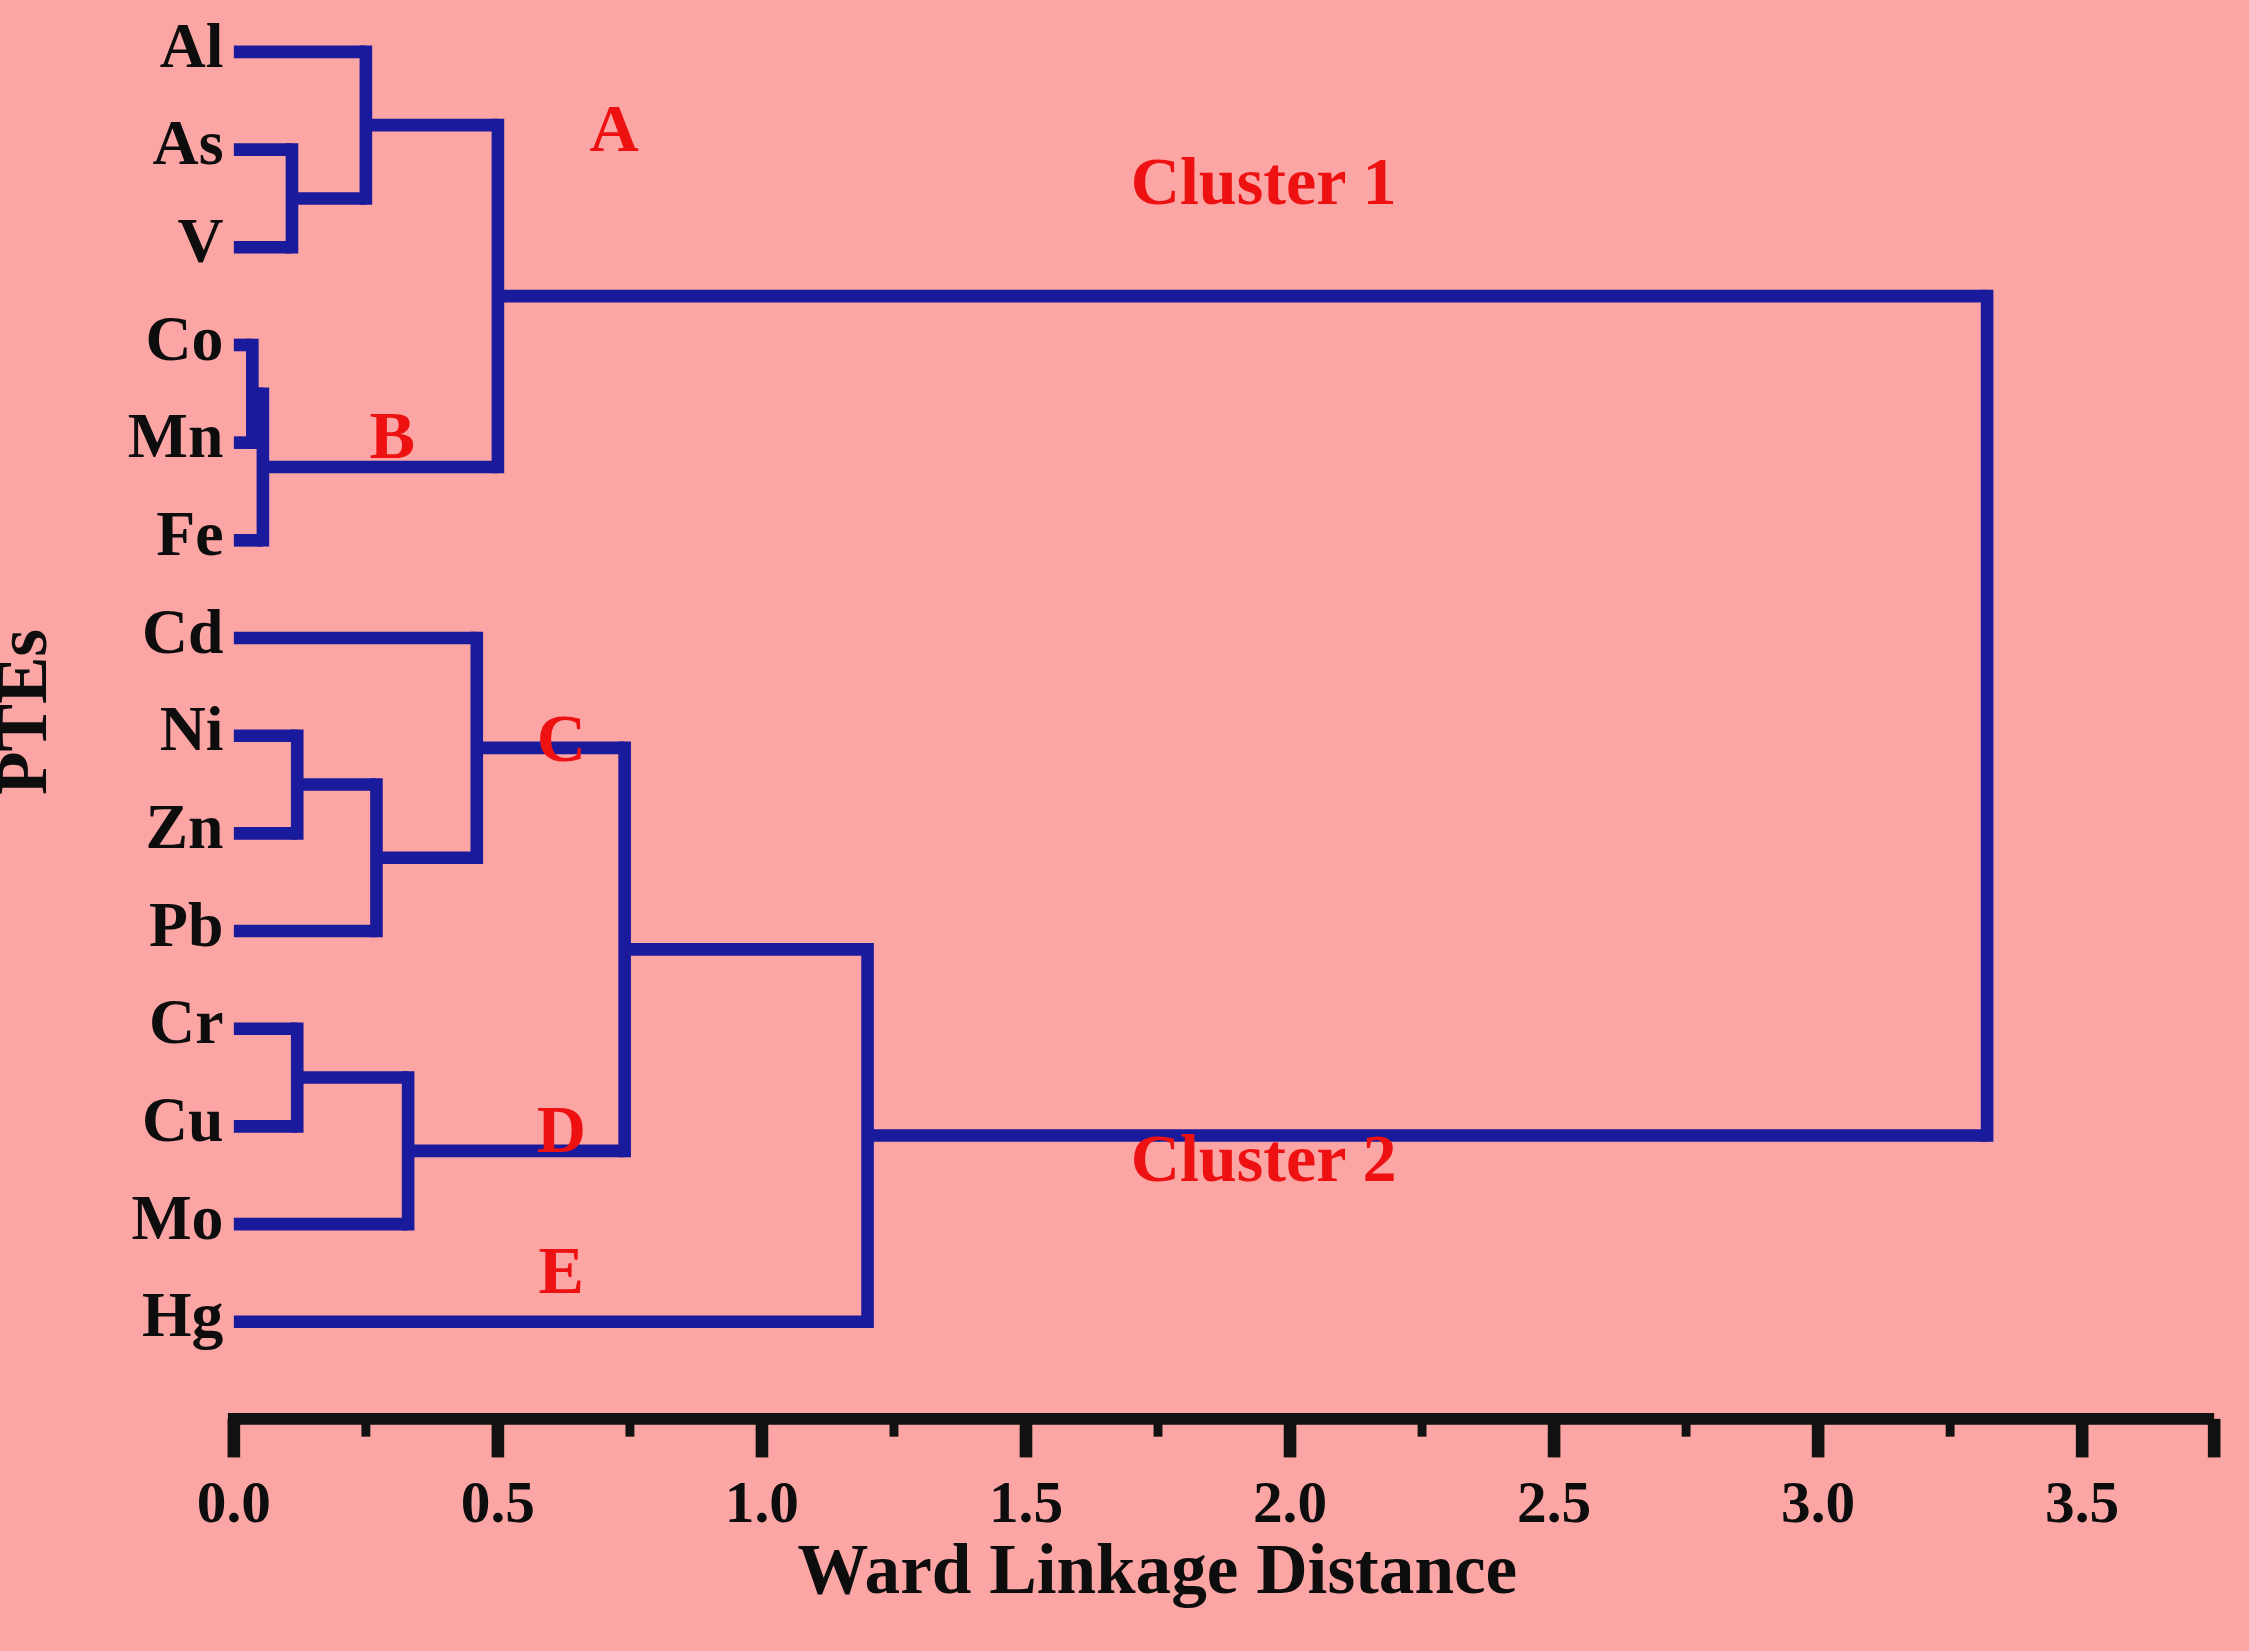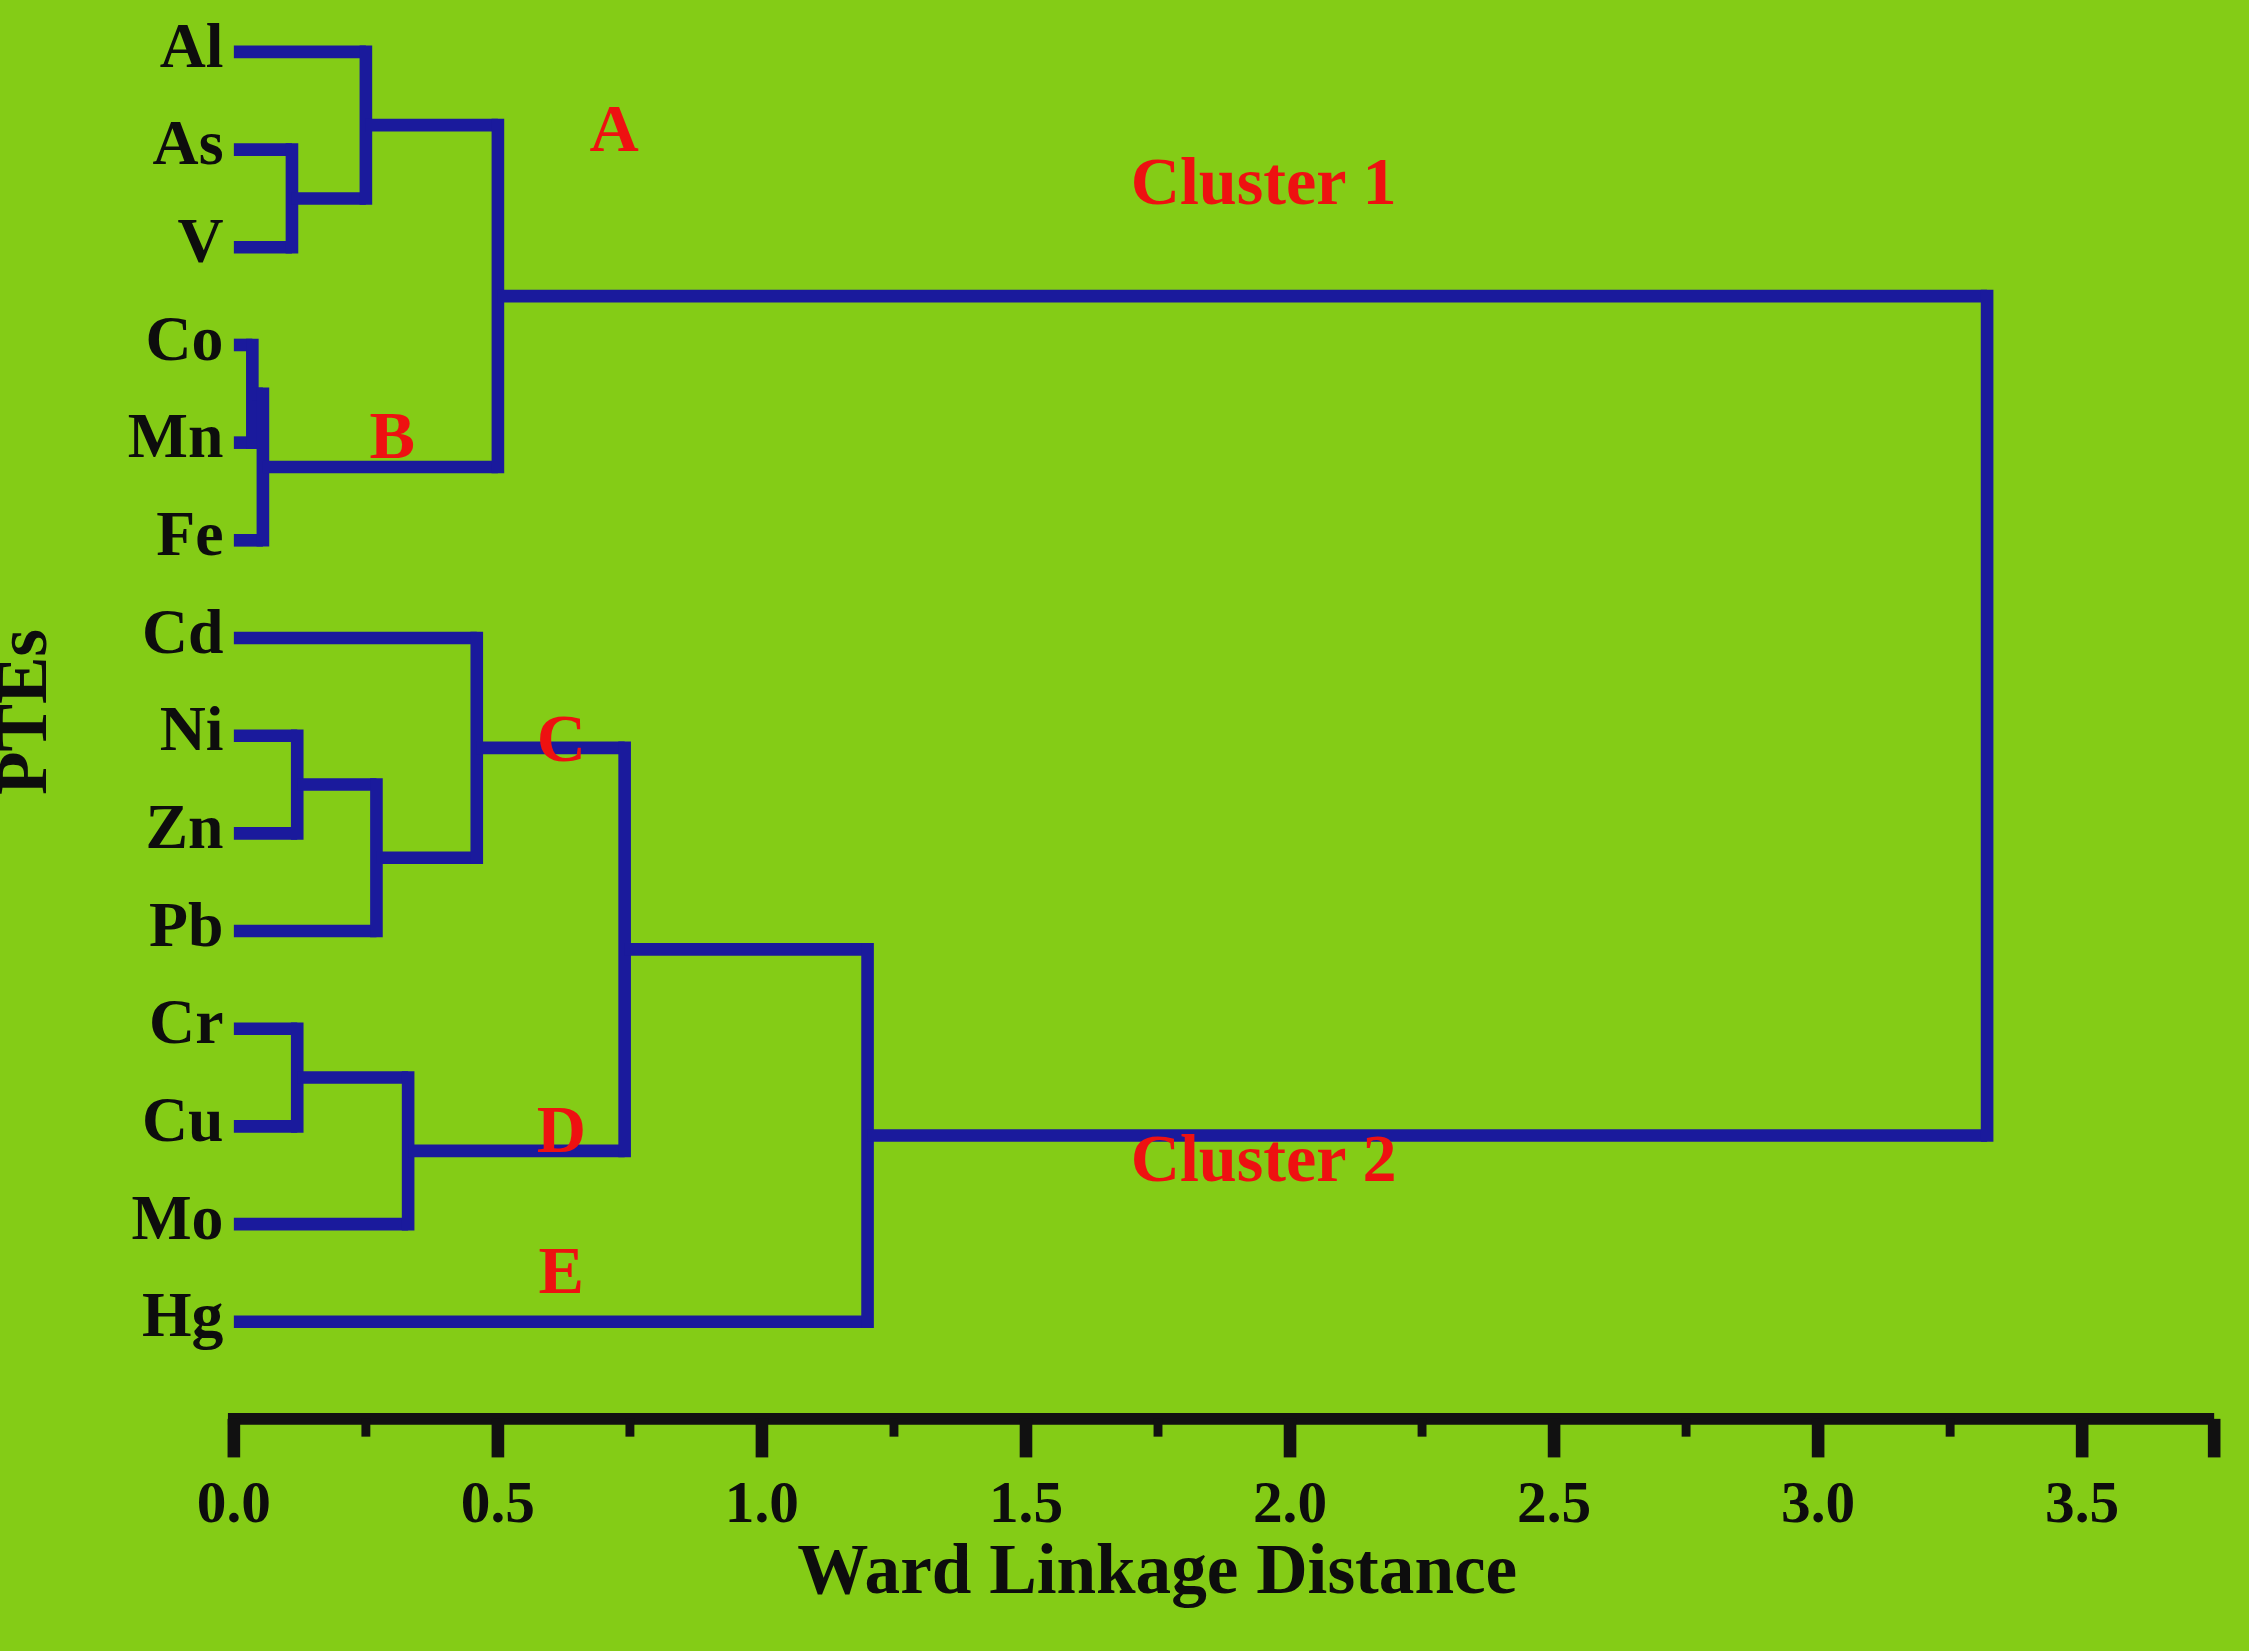--- a/index.html
+++ b/index.html
@@ -1,17 +1,17 @@
 <!DOCTYPE html>
 <html style="font-size:12px"><head>
 <meta charset="utf-8">
 <style>
   html,body{margin:0;padding:0;background:#ffffff;}
   body{width:2250px;height:1651px;font-family:"Liberation Serif",serif;}
-  #figure{position:relative;width:2250px;height:1651px;background:#84cc16;overflow:hidden;}
+  #figure{position:relative;width:2250px;height:1651px;background:#fca5a5;overflow:hidden;}
   #dendro-svg{position:absolute;left:0;top:0;width:2250px;height:1651px;}
   .leaf-label{font-family:"Liberation Serif",serif;font-weight:bold;font-size:86px;fill:#0d0d0d;text-anchor:end;dominant-baseline:middle;}
   .sub-label{font-family:"Liberation Serif",serif;font-weight:bold;font-size:92px;fill:#ee1111;text-anchor:middle;dominant-baseline:middle;}
   .cluster-label{font-family:"Liberation Serif",serif;font-weight:bold;font-size:92px;fill:#ee1111;text-anchor:middle;dominant-baseline:middle;}
   .tick-label{font-family:"Liberation Serif",serif;font-weight:bold;font-size:80px;fill:#0d0d0d;text-anchor:middle;dominant-baseline:hanging;}
   .x-title{font-family:"Liberation Serif",serif;font-weight:bold;font-size:96px;fill:#0d0d0d;text-anchor:middle;dominant-baseline:hanging;}
   .y-title{font-family:"Liberation Serif",serif;font-weight:bold;font-size:96px;fill:#0d0d0d;text-anchor:middle;}
 </style>
 </head>
 <body>

